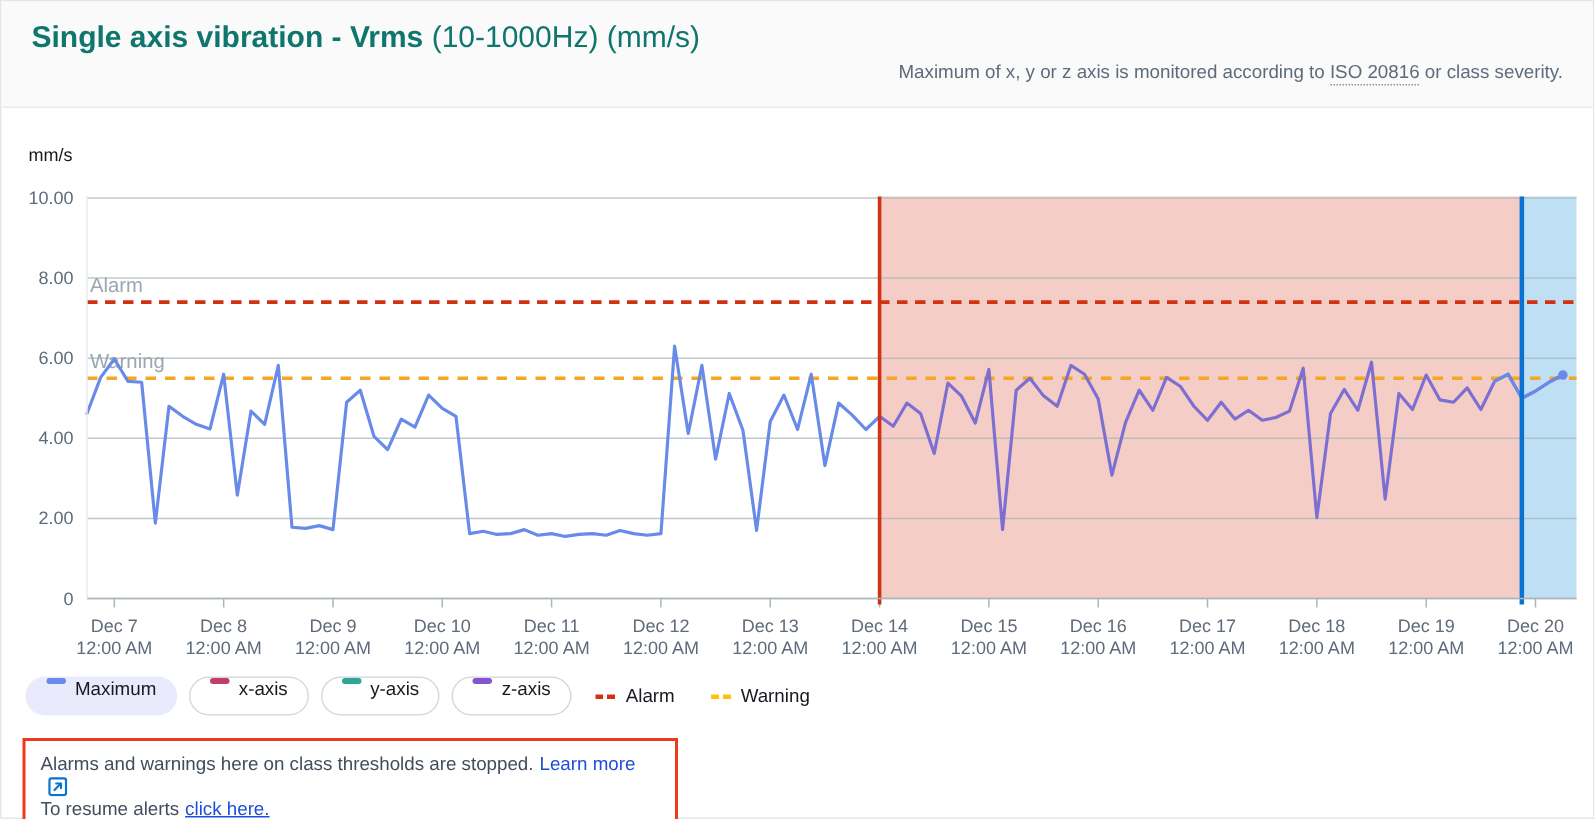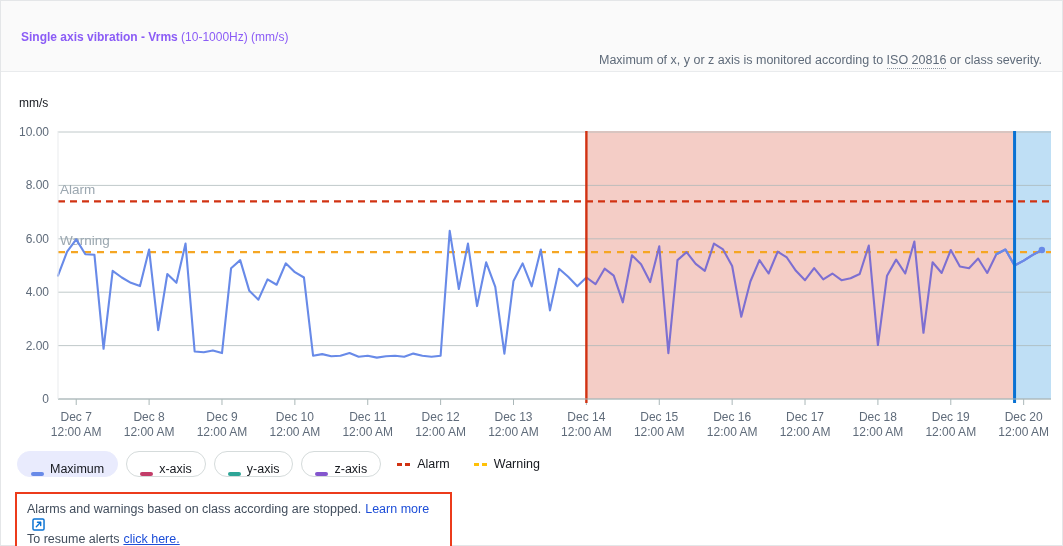--- a/index.html
+++ b/index.html
@@ -24,25 +24,25 @@
   }
   
   #header {
     background: #fafafa;
     border-bottom: 1px solid #e9ebed;
     padding: 14px 20px 12px 20px;
     box-sizing: border-box;
     height: 71px;
   }
   #chart-title {
-    font-size: 12px;
+    font-size: 20px;
     line-height: 20px;
-    color: #8b5cf6;
+    color: #0f766e;
     font-weight: 400;
-    margin: 12px 0 5px 0;
+    margin: 0 0 5px 0;
   }
   #chart-title .strong {
     font-weight: 700;
   }
   #chart-subtitle {
     font-size: 12.5px;
     line-height: 16px;
     color: #5f6b7a;
     margin: 0;
     text-align: right;
@@ -74,21 +74,21 @@
   #legend {
     position: absolute;
     left: 16px;
     top: 450px;
     display: flex;
     align-items: center;
     gap: 8px;
   }
   .legend-pill {
     display: flex;
-    align-items: flex-end;
+    align-items: flex-start;
     gap: 6px;
     height: 26px;
     padding: 0 13px;
     border-radius: 13px;
     border: 1px solid #d5dbdb;
     background: #ffffff;
     font-size: 12.5px;
     color: #16191f;
     box-sizing: border-box;
     cursor: pointer;
@@ -269,21 +269,21 @@
         <span>Alarm</span>
       </div>
       <div class="legend-plain">
         <span class="swatch-dashed" style="color: rgb(255, 193, 7);"></span>
         <span>Warning</span>
       </div>
     </div>
 
   <div id="alert-box">
     <div class="alert-line">
-      <span>Alarms and warnings based on class according are stopped.</span>
+      <span>Alarms and warnings here on class thresholds are stopped.</span>
       <a class="alert-link">Learn more</a>
       <span class="ext-icon">
         <svg width="13" height="13" viewBox="0 0 16 16">
           <rect x="1.2" y="1.2" width="13.6" height="13.6" rx="1.6" fill="none" stroke="#0972d3" stroke-width="1.8"></rect>
           <path d="M5.3 10.7 L10.4 5.6" stroke="#0972d3" stroke-width="1.7" stroke-linecap="round"></path>
           <path d="M6.7 5.3 L10.7 5.3 L10.7 9.3" fill="none" stroke="#0972d3" stroke-width="1.7" stroke-linecap="round" stroke-linejoin="round"></path>
         </svg>
       </span>
     </div>
     <div class="alert-line">

